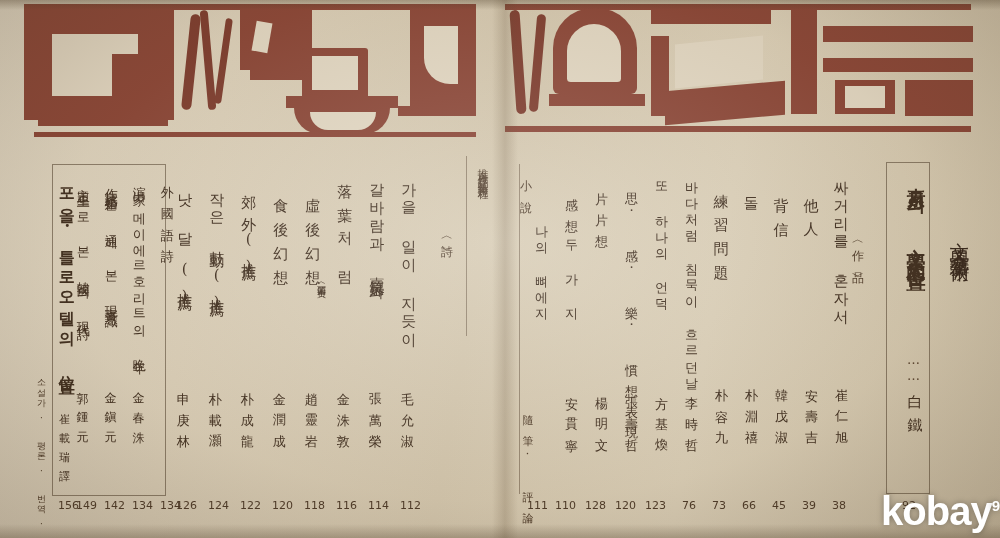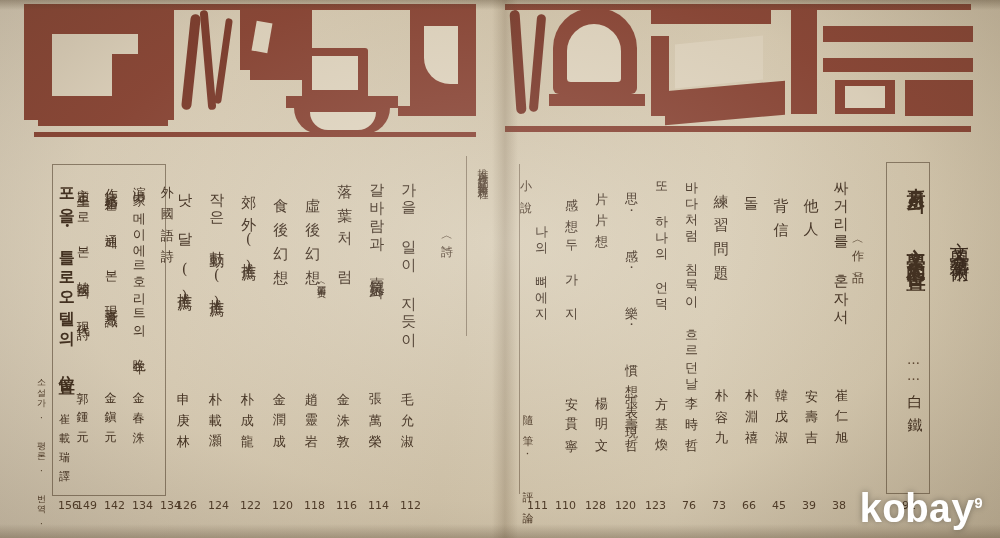--- a/index.html
+++ b/index.html
@@ -76,22 +76,22 @@
     font-size:12px;color:#4a3726;letter-spacing:4px;
   }
   .hr-v{
     position:absolute;width:1px;background:rgba(70,52,34,0.45);
   }
   .box{
     position:absolute;border:1px solid rgba(70,52,34,0.55);
   }
   .tiny{font-size:9px;letter-spacing:1px;}
   .wm{
-    position:absolute;right:18px;bottom:4px;z-index:70;
-    font-family:Liberation Mono, monospace;
+    position:absolute;right:1px;bottom:4px;z-index:70;
+    font-family:Liberation Sans, sans-serif;
     font-weight:bold;font-size:40px;color:#ffffff;
     text-shadow:0 0 6px rgba(0,0,0,0.35);
     letter-spacing:-1px;
     margin-top:8px;
   }
   .wm small{font-size:15px;font-weight:bold;vertical-align:super;}
 </style>
 </head>
 <body>
 

